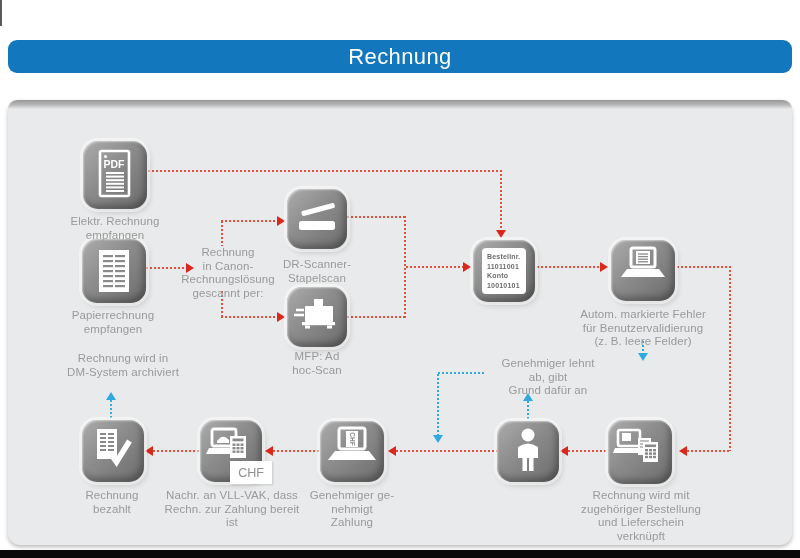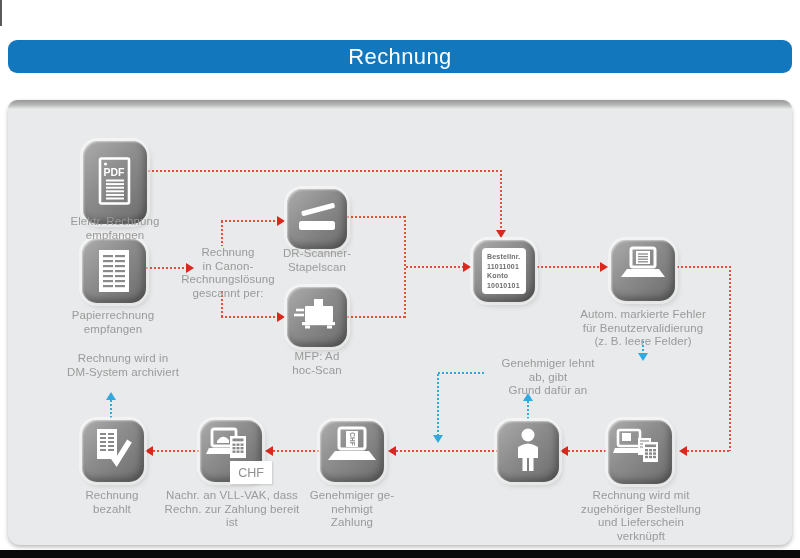--- a/index.html
+++ b/index.html
@@ -139,21 +139,21 @@
     <div class="seg h blue" style="left:438px;top:372px;width:48px"></div>
     <div class="seg v blue" style="left:437px;top:374px;height:62px"></div>
     <div class="ah ah-db" style="left:433px;top:435px"></div>
   </div>
 
   <div>
     <div class="seg v blue" style="left:110px;top:400px;height:20px"></div>
     <div class="ah ah-ub" style="left:106px;top:392px"></div>
   </div>
 
-  <div class="tile" style="left:83px;top:141px;width:64px;height:83px">
+  <div class="tile" style="left:83px;top:141px;width:64px;height:68px">
     <svg viewBox="0 0 64 68">
       <rect x="17" y="10" width="29" height="45" rx="1.5" fill="none" stroke="#fff" stroke-width="2.6"></rect>
       <circle cx="22.5" cy="15.5" r="1.6" fill="#fff"></circle>
       <text x="20.5" y="27" font-size="10.5" font-weight="bold" fill="#fff" font-family="Liberation Sans,sans-serif">PDF</text>
       <g fill="#fff">
         <rect x="23" y="31" width="18" height="2"></rect>
           <rect x="23" y="34.6" width="18" height="2"></rect>
         <rect x="23" y="38.2" width="18" height="2"></rect>
           <rect x="23" y="41.8" width="18" height="2"></rect>
         <rect x="23" y="45.4" width="18" height="2"></rect>
@@ -315,21 +315,21 @@
   </div>
 
   <div class="lbl" style="left:45px;top:215px;width:140px">Elektr. Rechnung
 empfangen</div>
   <div class="lbl" style="left:43px;top:309px;width:140px">Papierrechnung
 empfangen</div>
   <div class="lbl" style="left:155px;top:246px;width:146px">Rechnung
 in Canon-
 Rechnungslösung
 gescannt per:</div>
-  <div class="lbl" style="left:244px;top:247px;width:146px">DR-Scanner-
+  <div class="lbl" style="left:244px;top:258px;width:146px">DR-Scanner-
 Stapelscan</div>
   <div class="lbl" style="left:247px;top:350px;width:140px">MFP: Ad
 hoc-Scan</div>
   <div class="lbl" style="left:550px;top:308px;width:186px">Autom. markierte Fehler
 für Benutzervalidierung
 (z. B. leere Felder)</div>
   <div class="lbl" style="left:468px;top:357px;width:160px">Genehmiger lehnt
 ab, gibt
 Grund dafür an</div>
   <div class="lbl" style="left:40px;top:352px;width:166px">Rechnung wird in

